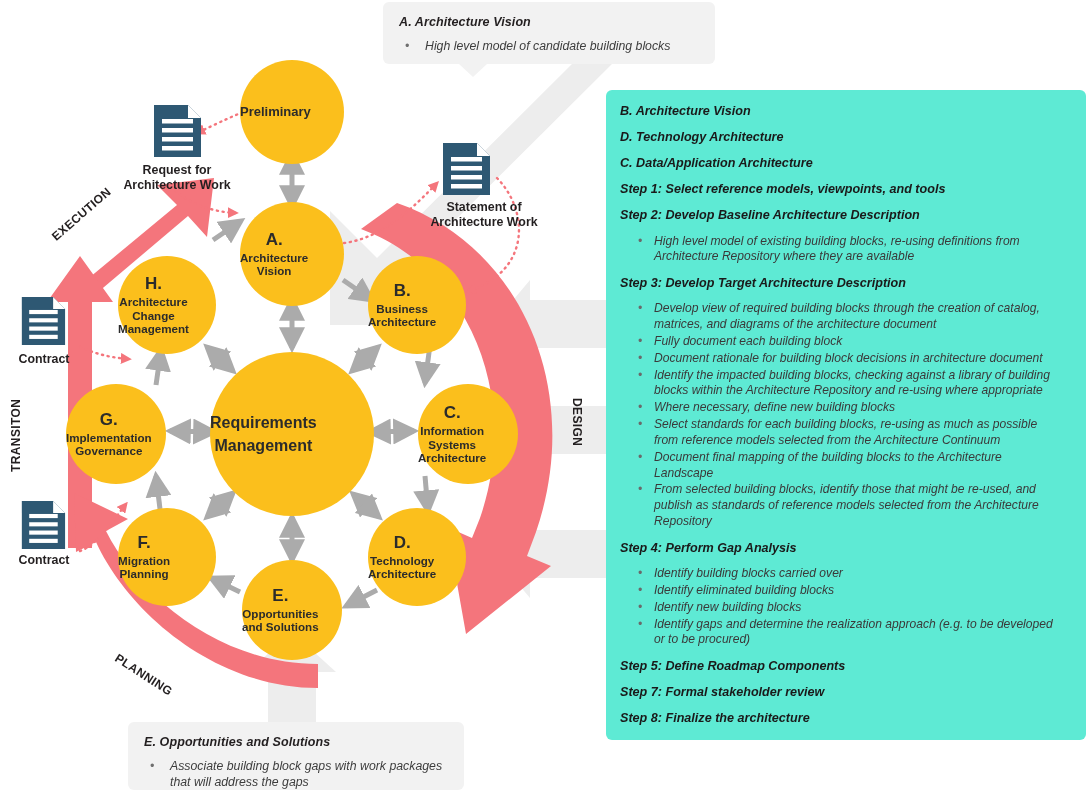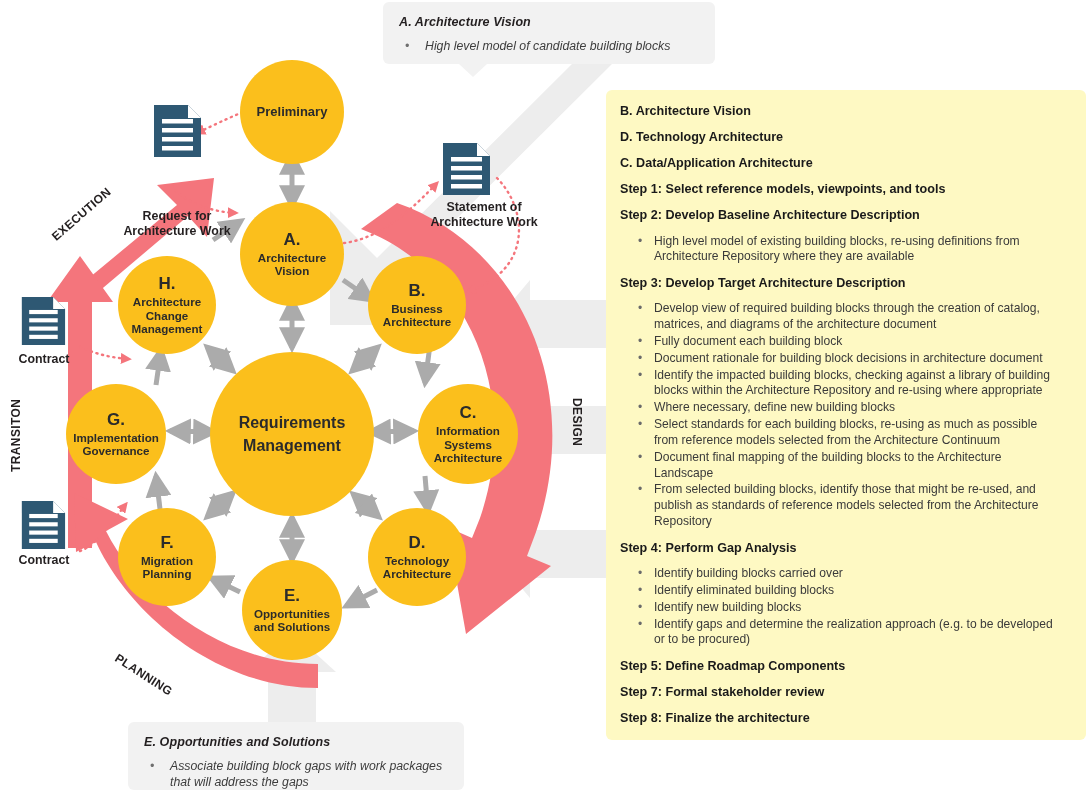--- a/index.html
+++ b/index.html
@@ -37,38 +37,39 @@
 
   #callout-top { left:383px; top:2px; width:332px; height:62px; }
   #callout-bottom { left:128px; top:722px; width:336px; height:68px; }
 
   
   .notch { position:absolute; width:0; height:0; z-index:5; }
 
   
   #info-panel {
     position:absolute; left:606px; top:90px; width:480px; height:650px;
-    background:#fef9c3; border-radius:6px; z-index:5;
+    background:#5eead4; border-radius:6px; z-index:5;
     padding:14px 18px 10px 14px;
+    font-style:italic;
   }
   .ip-head {
     font-size:12.6px; font-weight:bold; color:#1a1a1a;
     margin:0 0 11px 0; line-height:1.2;
   }
   .ip-head.tight { margin-bottom:10px; }
   .ip-list { margin:0 0 11px 0; }
   .ip-item { display:flex; font-size:12.1px; color:#3a3a3a; line-height:1.31; margin-bottom:1px; }
   .ip-bullet { flex:0 0 34px; padding-left:18px; color:#6a6a6a; }
   .ip-text { flex:1; padding-right:6px; }
 
   
   .circ {
     position:absolute; border-radius:50%;
     background:#FBBF1C; color:#2b2b2b;
-    display:flex; align-items:center; justify-content:center;
+    display:flex; align-items:center; 
     text-align:center; z-index:4;
     font-weight:bold; line-height:1.16;
   }
   .circ .c-letter { display:block; font-size:17px; font-weight:bold; margin-bottom:1px; }
   .circ .c-label  { display:block; font-size:11.6px; font-weight:bold; }
   .circ.big .c-label { font-size:16px; line-height:1.45; }
   .circ.prelim .c-label { font-size:13px; }
 
   
   .docicon { position:absolute; z-index:5; }
@@ -258,21 +259,21 @@
   </div>
 
   <svg class="docicon" style="left:152px; top:104px; width:50px; height:54px;" viewBox="0 0 50 54">
     <path d="M 2 1 L 36 1 L 49 14 L 49 53 L 2 53 Z" fill="#2E5873"></path>
     <path d="M 36 1 L 49 14 L 36 14 Z" fill="#ffffff"></path>
     <rect x="10" y="15" width="31" height="4.5" fill="#ffffff"></rect>
     <rect x="10" y="24" width="31" height="4.5" fill="#ffffff"></rect>
     <rect x="10" y="33" width="31" height="4.5" fill="#ffffff"></rect>
     <rect x="10" y="42" width="31" height="4.5" fill="#ffffff"></rect>
   </svg>
-  <div class="doclabel" style="left:97px; top:163px; width:160px;margin-top:46px;">Request for<br>Architecture Work</div>
+  <div class="doclabel" style="left:97px; top:163px; width:160px;">Request for<br>Architecture Work</div>
 
   <svg class="docicon" style="left:441px; top:142px; width:50px; height:54px;" viewBox="0 0 50 54">
     <path d="M 2 1 L 36 1 L 49 14 L 49 53 L 2 53 Z" fill="#2E5873"></path>
     <path d="M 36 1 L 49 14 L 36 14 Z" fill="#ffffff"></path>
     <rect x="10" y="15" width="31" height="4.5" fill="#ffffff"></rect>
     <rect x="10" y="24" width="31" height="4.5" fill="#ffffff"></rect>
     <rect x="10" y="33" width="31" height="4.5" fill="#ffffff"></rect>
     <rect x="10" y="42" width="31" height="4.5" fill="#ffffff"></rect>
   </svg>
   <div class="doclabel" style="left:404px; top:200px; width:160px;">Statement of<br>Architecture Work</div>

